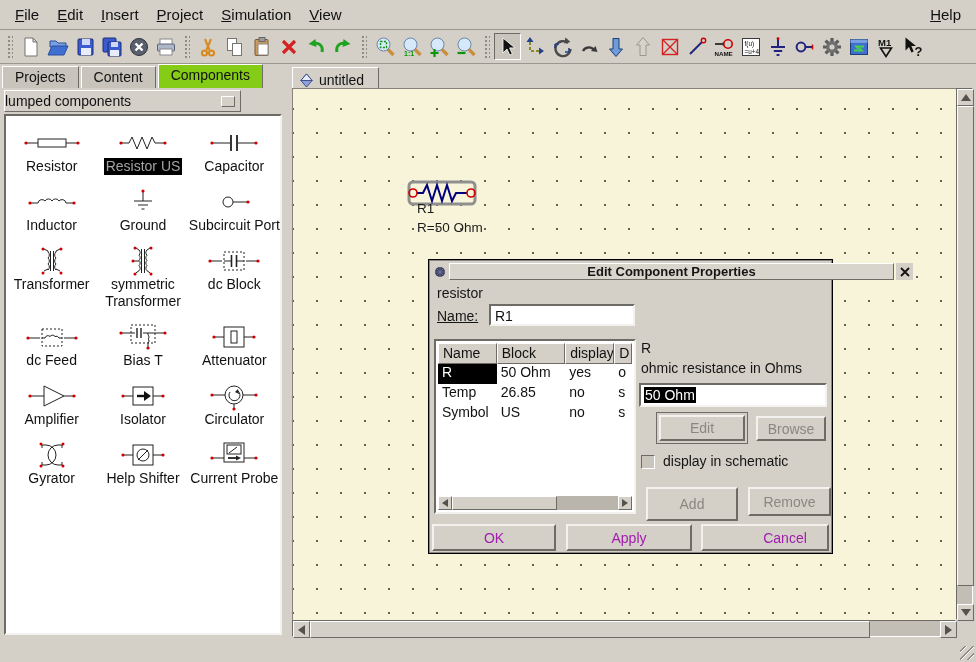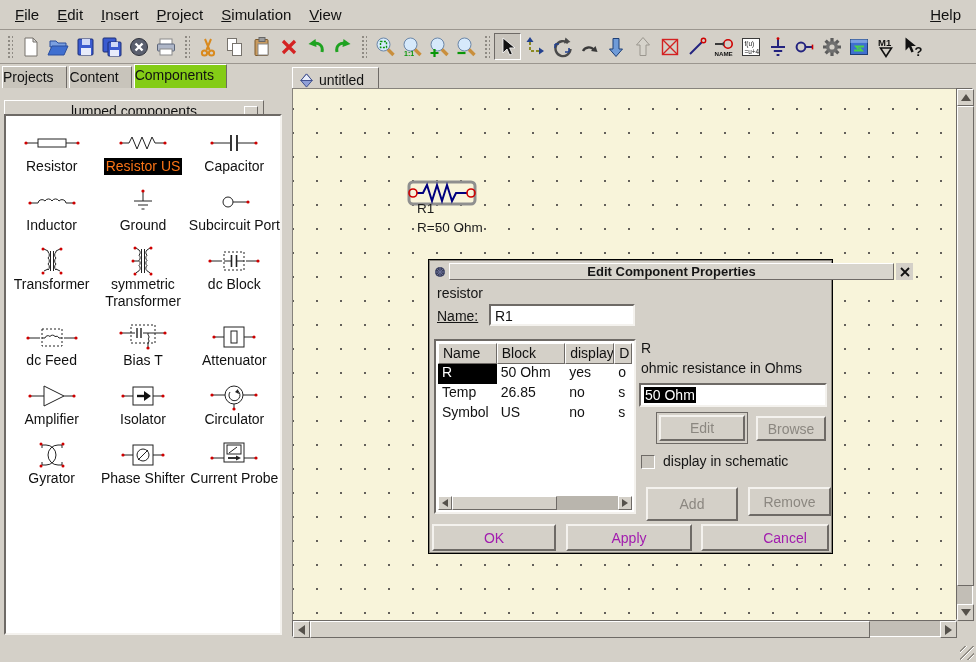--- a/index.html
+++ b/index.html
@@ -35,36 +35,36 @@
   .tb { width:27px; height:27px; background:#d4d0c8; border:1px solid transparent;
         display:flex; align-items:center; justify-content:center; padding:0; }
   .tb svg { width:22px; height:22px; display:block; }
   .tb.pressed { border-top:1px solid #6e6a66; border-left:1px solid #6e6a66;
                 border-bottom:1px solid #fff; border-right:1px solid #fff;
                 background:#c9c5bd; }
 
   
   #sidebar { position:absolute; left:0; top:64px; width:288px; height:573px; }
   #side-tabs { position:absolute; left:2px; top:0; height:24px; display:flex; align-items:flex-end; }
-  .side-tab { height:22px; padding:2px 12px 0 0; background:#c8c4bb;
+  .side-tab { height:22px; padding:2px 12px 0 12px; background:#c8c4bb;
               border-top:1px solid #fff; border-left:1px solid #fff; border-right:1px solid #6e6a66;
               margin-right:2px; font-size:14px; }
   .side-tab.active { height:24px; background:#84cc16; font-size:14px; }
-  #combo { position:absolute; left:4px; top:36px; width:260px; height:22px; background:#d4d0c8;
-           display:flex; align-items:center; justify-content:center; position:absolute; }
+  #combo { position:absolute; left:4px; top:26px; width:237px; height:22px; background:#d4d0c8;
+           display:flex; align-items:center; position:absolute; }
   #combo .combo-drop { position:absolute; right:5px; top:5px; width:14px; height:11px; background:#d4d0c8; }
   #palette { position:absolute; left:4px; top:50px; width:278px; height:521px;
              background:#ffffff; overflow:hidden;
              display:grid; grid-template-columns:1fr 1fr 1fr; align-content:start;
              padding-top:12px; row-gap:4px; }
   .pal-item { display:flex; flex-direction:column; align-items:center; text-align:center;
               padding-bottom:8px; }
   .pal-item svg { width:72px; height:30px; display:block; }
   .pal-label { font-size:14px; line-height:17px; max-width:92px; }
-  .pal-item.selected .pal-label { background:#000; color:#f97316; padding:0 2px; }
+  .pal-item.selected .pal-label { background:#000; color:#a3a3a3; padding:0 2px; }
 
   
   #doc-tabbar { position:absolute; left:288px; top:66px; width:688px; height:24px; }
   #doc-tab { position:absolute; left:4px; top:1px; height:23px; padding:2px 14px 0 6px;
              background:#d4d0c8; border-top:1px solid #fff; border-left:1px solid #fff;
              border-right:1px solid #6e6a66; display:flex; align-items:center; gap:5px; font-size:14px; }
   #canvas { position:absolute; left:292px; top:88px; width:664px; height:532px;
             background-color:#f8f4da;
             background-image:radial-gradient(#63605a 1px, transparent 1.1px);
             background-size:24px 24px; background-position:12px 8px;
@@ -566,21 +566,21 @@
       </div>
       <div class="pal-item">
         <svg viewBox="0 0 64 30">
             <path d="M12 15h10M42 15h10" fill="none" stroke="#222"></path>
             <rect x="22" y="5" width="20" height="20" fill="none" stroke="#222"></rect>
             <circle cx="32" cy="15" r="6" fill="none" stroke="#222"></circle>
             <path d="M27 20l10-10" stroke="#222"></path>
             <circle cx="12" cy="15" r="1.6" fill="#cf0000"></circle>
             <circle cx="52" cy="15" r="1.6" fill="#cf0000"></circle>
           </svg>
-        <span class="pal-label">Phase Shifter</span>
+        <span class="pal-label">Help Shifter</span>
       </div>
       <div class="pal-item">
         <svg viewBox="0 0 64 30">
             <path d="M10 18h12M42 18h12" fill="none" stroke="#222"></path>
             <rect x="22" y="3" width="20" height="19" fill="none" stroke="#222"></rect>
             <rect x="25" y="5" width="14" height="9" fill="none" stroke="#222"></rect>
             <path d="M27 13l8-6" stroke="#222"></path>
             <path d="M26 18h9" stroke="#222" stroke-width="1.8"></path>
             <path d="M34 15.5l5 2.5-5 2.5z" fill="#222"></path>
             <circle cx="10" cy="18" r="1.6" fill="#cf0000"></circle>

